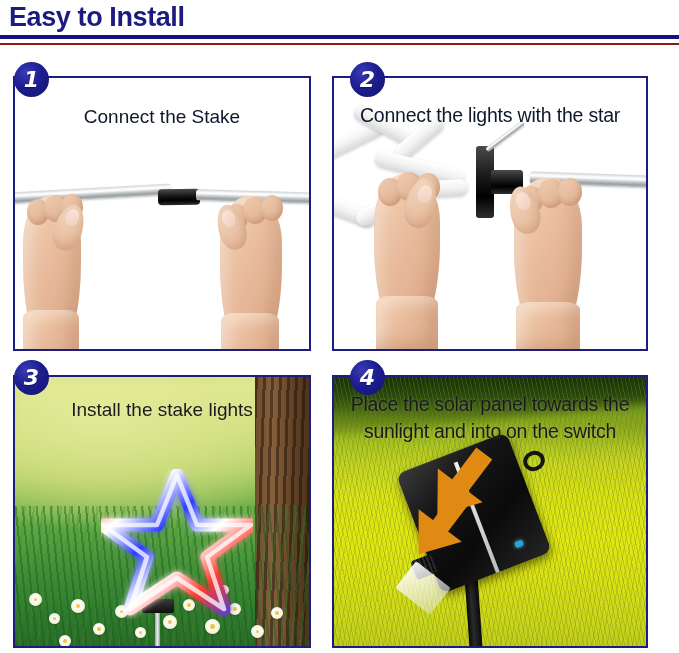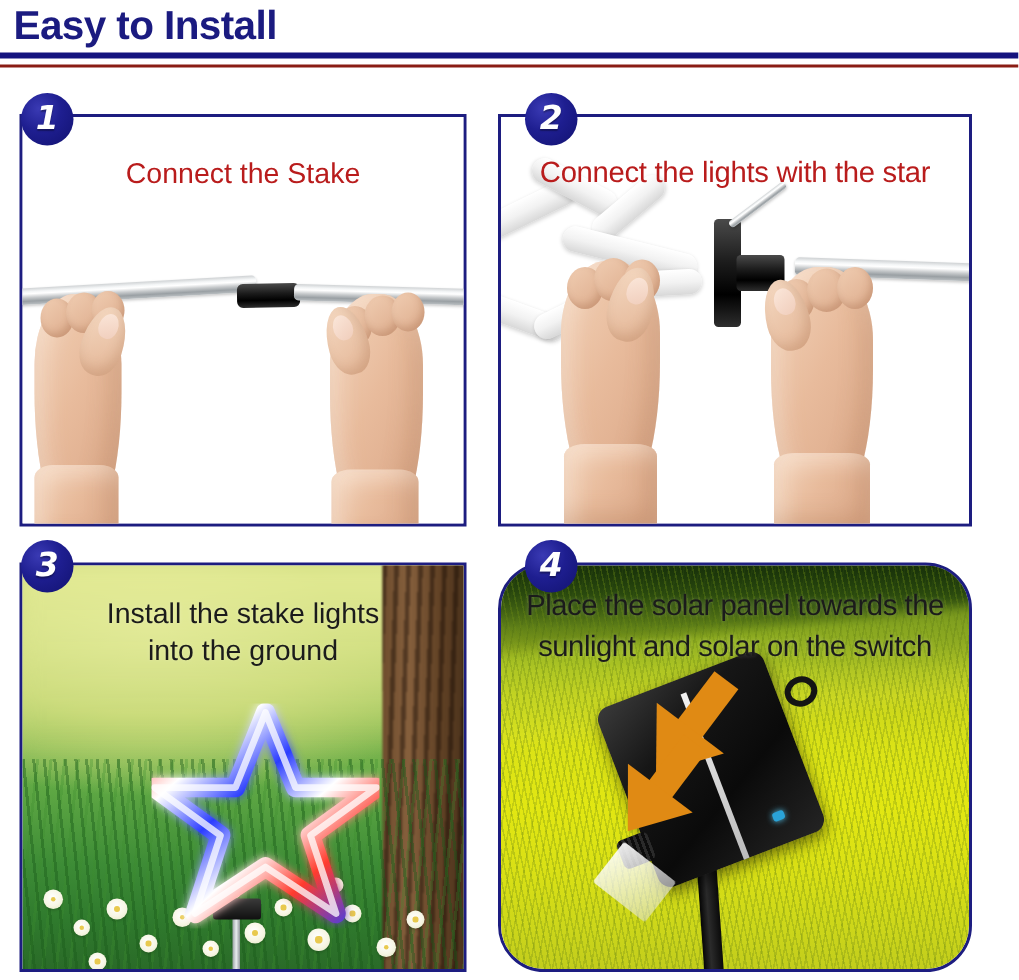--- a/index.html
+++ b/index.html
@@ -44,21 +44,21 @@
   
   .panel {
     position: absolute;
     border: 2px solid #1d1d80;
     overflow: hidden;
     background: #ffffff;
   }
   #panel-1 { left: 13px;  top: 76px;  width: 298px; height: 275px; }
   #panel-2 { left: 332px; top: 76px;  width: 316px; height: 275px; }
   #panel-3 { left: 13px;  top: 375px; width: 298px; height: 273px; }
-  #panel-4 { left: 332px; top: 375px; width: 316px; height: 273px; border-radius: 31px; }
+  #panel-4 { left: 332px; top: 375px; width: 316px; height: 273px; }
 
   
   .step-badge {
     position: absolute;
     width: 35px; height: 35px;
     border-radius: 50%;
     background: radial-gradient(circle at 34% 30%, #3a3ab4 0%, #1e1e90 45%, #121270 100%);
     color: #ffffff;
     font-size: 22px;
     font-weight: 700;
@@ -75,21 +75,21 @@
   #badge-2 { left: 350px; top: 62px; }
   #badge-3 { left: 14px;  top: 360px; }
   #badge-4 { left: 350px; top: 360px; }
 
   
   .caption-light {
     position: absolute;
     width: 100%;
     text-align: center;
     font-size: 19px;
-    color: #b91c1c;
+    color: #0f172a;
     line-height: 26px;
     z-index: 9;
   }
   #caption-1 { top: 26px; }
   #caption-2 { top: 24px; font-size: 19.5px; letter-spacing: -0.2px; }
 
   .caption-over {
     position: absolute;
     width: 100%;
     text-align: center;
@@ -434,21 +434,20 @@
               <feMergeNode in="SourceGraphic"></feMergeNode>
             </feMerge>
         </filter>
       </defs>
       <polygon points="76,6 96,56 150,56 106,88 123,140 76,109 29,140 46,88 2,56 56,56" fill="none" stroke="url(#starGrad)" stroke-width="13" stroke-linejoin="round" filter="url(#starGlow)"></polygon>
       <polygon points="76,6 96,56 150,56 106,88 123,140 76,109 29,140 46,88 2,56 56,56" fill="none" stroke="#ffffff" stroke-width="4.5" stroke-linejoin="round" opacity="0.75"></polygon>
     </svg>
   </div>
   <div class="caption-over" id="caption-3">
     <div>Install the stake lights</div>
-    <div>into the ground</div>
   </div>
 </div>
 <div class="step-badge" id="badge-3">3</div>
 
 <div class="panel" id="panel-4">
   <div id="scene-4">
     <div id="field-dark-band"></div>
     <div id="field-sweep"></div>
     <div id="field-texture"></div>
 
@@ -471,16 +470,16 @@
       <svg class="sun-arrow" style="left:-12px; top:38px; width:88px; height:88px;" viewBox="0 0 88 88">
         <g transform="rotate(37 44 44)">
           <rect x="35" y="4" width="19" height="42" fill="#e08a14"></rect>
           <polygon points="17,42 71,42 44,78" fill="#e08a14"></polygon>
         </g>
       </svg>
     </div>
   </div>
   <div class="caption-over" id="caption-4">
     <div>Place the solar panel towards the</div>
-    <div>sunlight and solar on the switch</div>
+    <div>sunlight and into on the switch</div>
   </div>
 </div>
 <div class="step-badge" id="badge-4">4</div>
 
 </body></html>

